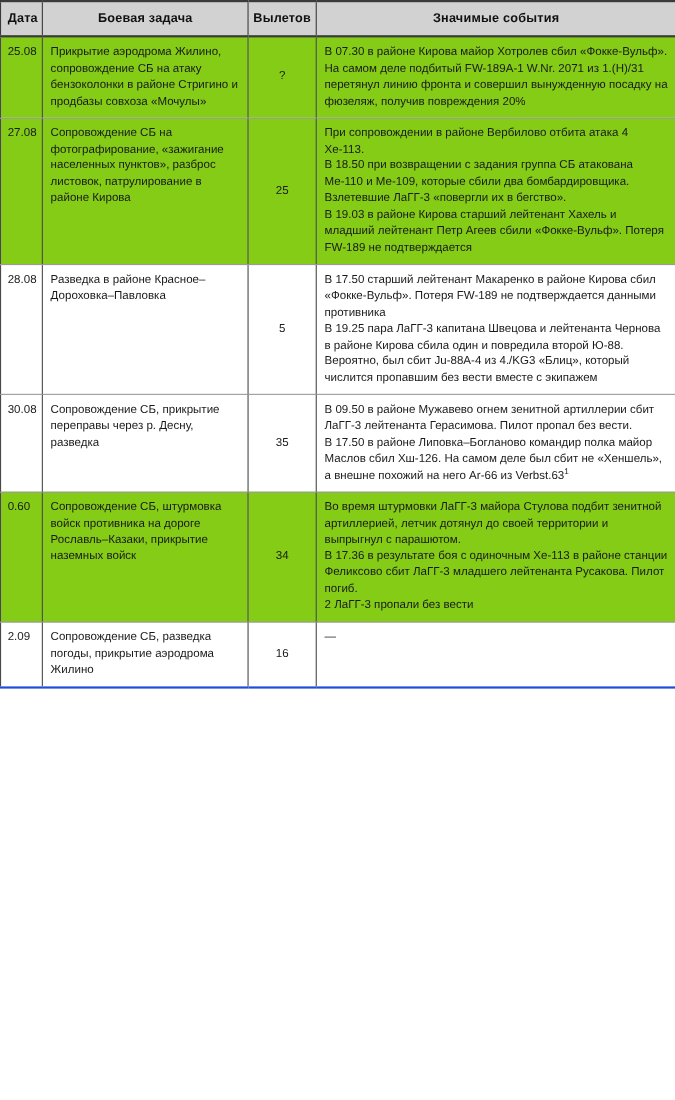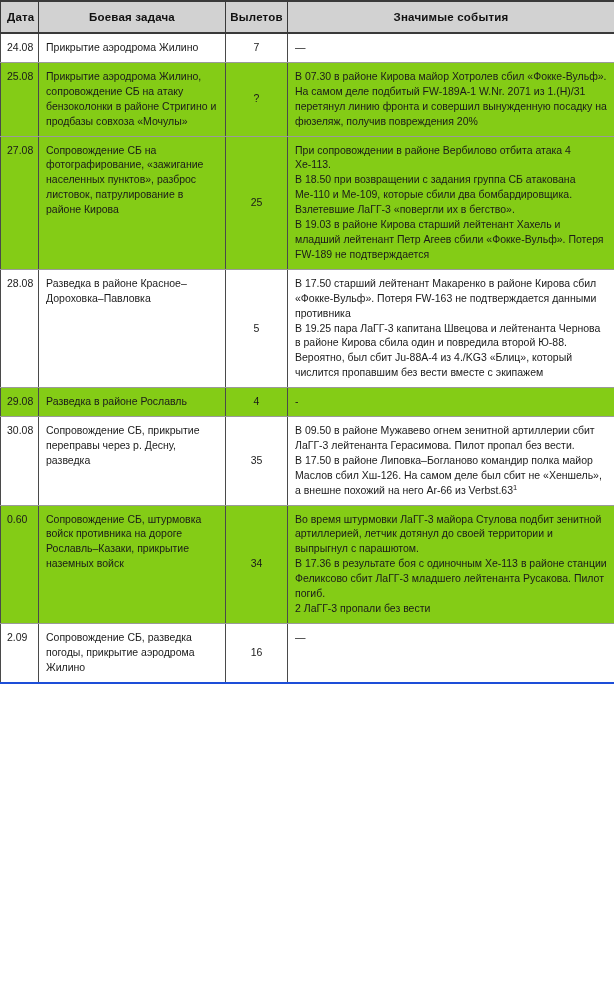--- a/index.html
+++ b/index.html
@@ -112,28 +112,20 @@
     </colgroup>
     <thead>
       <tr>
         <th class="th-date">Дата</th>
         <th class="th-task">Боевая задача</th>
         <th class="th-sorties">Вылетов</th>
         <th class="th-events">Значимые события</th>
       </tr>
     </thead>
     <tbody id="table-body">
-        <tr class="plain">
-          <td class="cell-date">24.08</td>
-          <td class="cell-task">Прикрытие аэродрома Жилино</td>
-          <td class="cell-sorties">7</td>
-          <td class="cell-events">
-            <span class="events-line">—</span>
-          </td>
-        </tr>
         <tr class="shaded">
           <td class="cell-date">25.08</td>
           <td class="cell-task">Прикрытие аэродрома Жилино, сопровождение СБ на атаку бензоколонки в районе Стригино и продбазы совхоза «Мочулы»</td>
           <td class="cell-sorties">?</td>
           <td class="cell-events">
             <span class="events-line">В 07.30 в районе Кирова майор Хотролев сбил «Фокке-Вульф». На самом деле подбитый FW-189A-1 W.Nr. 2071 из 1.(H)/31 перетянул линию фронта и совершил вынужденную посадку на фюзеляж, получив повреждения 20%</span>
           </td>
         </tr>
         <tr class="shaded">
           <td class="cell-date">27.08</td>
@@ -143,30 +135,22 @@
             <span class="events-line">При сопровождении в районе Вербилово отбита атака 4 Хе-113.</span>
             <span class="events-line">В 18.50 при возвращении с задания группа СБ атакована Ме-110 и Ме-109, которые сбили два бомбардировщика. Взлетевшие ЛаГГ-3 «повергли их в бегство».</span>
             <span class="events-line">В 19.03 в районе Кирова старший лейтенант Хахель и младший лейтенант Петр Агеев сбили «Фокке-Вульф». Потеря FW-189 не подтверждается</span>
           </td>
         </tr>
         <tr class="plain">
           <td class="cell-date">28.08</td>
           <td class="cell-task">Разведка в районе Красное–Дороховка–Павловка</td>
           <td class="cell-sorties">5</td>
           <td class="cell-events">
-            <span class="events-line">В 17.50 старший лейтенант Макаренко в районе Кирова сбил «Фокке-Вульф». Потеря FW-163 не подтверждается данными противника</span>
+            <span class="events-line">В 17.50 старший лейтенант Макаренко в районе Кирова сбил «Фокке-Вульф». Потеря FW-189 не подтверждается данными противника</span>
             <span class="events-line">В 19.25 пара ЛаГГ-3 капитана Швецова и лейтенанта Чернова в районе Кирова сбила один и повредила второй Ю-88. Вероятно, был сбит Ju-88A-4 из 4./KG3 «Блиц», который числится пропавшим без вести вместе с экипажем</span>
-          </td>
-        </tr>
-        <tr class="shaded">
-          <td class="cell-date">29.08</td>
-          <td class="cell-task">Разведка в районе Рославль</td>
-          <td class="cell-sorties">4</td>
-          <td class="cell-events">
-            <span class="events-line">-</span>
           </td>
         </tr>
         <tr class="plain">
           <td class="cell-date">30.08</td>
           <td class="cell-task">Сопровождение СБ, прикрытие переправы через р. Десну, разведка</td>
           <td class="cell-sorties">35</td>
           <td class="cell-events">
             <span class="events-line">В 09.50 в районе Мужавево огнем зенитной артиллерии сбит ЛаГГ-3 лейтенанта Герасимова. Пилот пропал без вести.</span>
             <span class="events-line">В 17.50 в районе Липовка–Богланово командир полка майор Маслов сбил Хш-126. На самом деле был сбит не «Хеншель», а внешне похожий на него Ar-66 из Verbst.63<sup class="footnote-marker">1</sup></span>
           </td>

